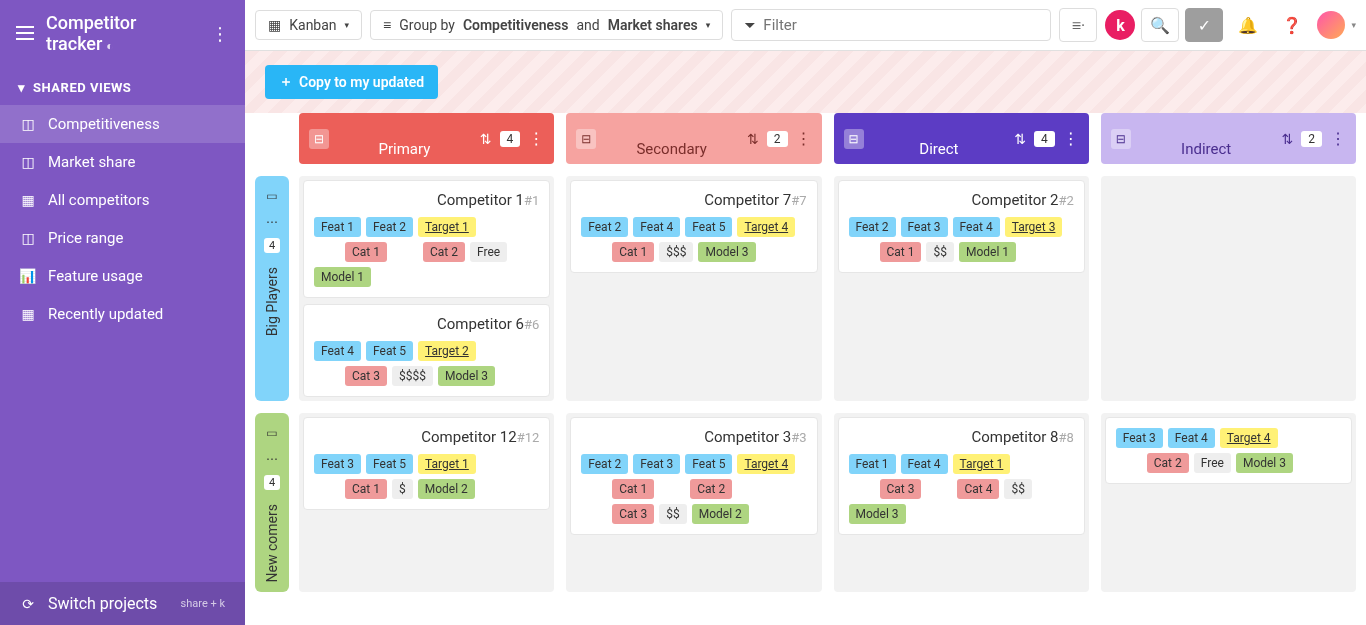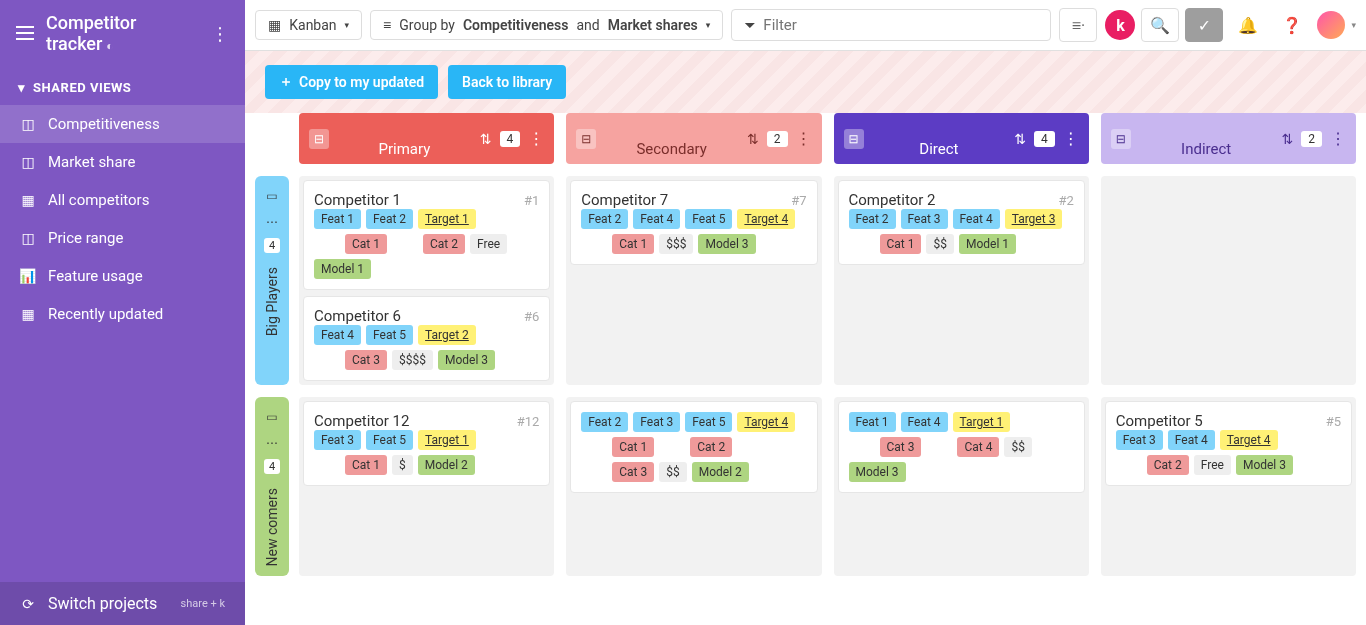--- a/index.html
+++ b/index.html
@@ -57,21 +57,21 @@
 .col-header.indirect { background: #c8b6f0; color: #4a2e8f; }
 .col-collapse { width: 20px; height: 20px; border-radius: 3px; background: rgba(255,255,255,.35); display: flex; align-items: center; justify-content: center; font-size: 12px; cursor: pointer; }
 .col-title { flex: 1; text-align: center; margin-top: 21px; }
 .col-sort { font-size: 14px; cursor: pointer; }
 .col-count { background: #fff; color: #333; border-radius: 3px; font-size: 12px; padding: 1px 7px; }
 .col-menu { font-size: 16px; cursor: pointer; }
 
 .lane { display: flex; gap: 10px; }
 .cells { flex: 1; display: grid; grid-template-columns: repeat(4, 1fr); gap: 12px; }
 .cell { background: #f2f2f2; border-radius: 4px; min-height: 100px; padding: 4px; display: flex; flex-direction: column; gap: 6px; }
-.card { background: #fff; border: 1px solid #e6e6e6; border-radius: 4px; padding: 10px; display: flex; flex-direction: column; cursor: pointer; }
+.card { background: #fff; border: 1px solid #e6e6e6; border-radius: 4px; padding: 10px; display: flex; flex-direction: column; gap: 8px; cursor: pointer; align-items: flex-end; }
 .card-head { display: flex; justify-content: space-between; align-items: center; }
 .card-title { font-size: 15px; color: #333; }
 .card-num { font-size: 13px; color: #aaa; }
 .tags { display: flex; flex-wrap: wrap; gap: 5px; }
 .tag { font-size: 12px; padding: 3px 7px; border-radius: 3px; color: #333; }
 .tag.feat { background: #81d4fa; }
 .tag.target { background: #fff176; text-decoration: underline; }
 .tag.cat { background: #ef9a9a; margin-left: 31px; }
 .tag.price { background: #eee; }
 .tag.model { background: #aed581; }
@@ -170,23 +170,20 @@
         <div class="tb-avatar"></div>
         <span class="caret" style="font-size:9px;color:#888">▾</span>
       </div>
     </div>
 
     <div class="banner">
       <button class="banner-btn">
         <span>＋</span>
         <span>Copy to my updated</span>
       </button>
-      <button class="banner-btn">
-        <span>Back to library</span>
-      </button>
     </div>
 
     <div class="board">
       <div class="lanes" id="lanes">
         <div class="lane-headers" id="col-headers" style="margin-left:44px">
             <div class="col-header primary">
               <span class="col-collapse">⊟</span>
     <span class="col-title">Primary</span>
     <span class="col-sort">⇅</span>
     <span class="col-count">4</span>
@@ -309,52 +306,56 @@
                     <span class="tag feat">Feat 5</span>
                     <span class="tag target">Target 1</span>
                     <span class="tag cat">Cat 1</span>
                     <span class="tag price">$</span>
                     <span class="tag model">Model 2</span>
                   </div>
                 </div>
               </div>
               <div class="cell">
                 <div class="card">
+                  <div class="card-head">
+                    <span class="card-title">Competitor 3</span>
+                    <span class="card-num">#3</span>
+                  </div>
                   <div class="tags">
                     <span class="tag feat">Feat 2</span>
                     <span class="tag feat">Feat 3</span>
                     <span class="tag feat">Feat 5</span>
                     <span class="tag target">Target 4</span>
                     <span class="tag cat">Cat 1</span>
                     <span class="tag cat">Cat 2</span>
                     <span class="tag cat">Cat 3</span>
                     <span class="tag price">$$</span>
                     <span class="tag model">Model 2</span>
                   </div>
                 </div>
               </div>
               <div class="cell">
                 <div class="card">
+                  <div class="card-head">
+                    <span class="card-title">Competitor 8</span>
+                    <span class="card-num">#8</span>
+                  </div>
                   <div class="tags">
                     <span class="tag feat">Feat 1</span>
                     <span class="tag feat">Feat 4</span>
                     <span class="tag target">Target 1</span>
                     <span class="tag cat">Cat 3</span>
                     <span class="tag cat">Cat 4</span>
                     <span class="tag price">$$</span>
                     <span class="tag model">Model 3</span>
                   </div>
                 </div>
               </div>
               <div class="cell">
                 <div class="card">
-                  <div class="card-head">
-                    <span class="card-title">Competitor 5</span>
-                    <span class="card-num">#5</span>
-                  </div>
                   <div class="tags">
                     <span class="tag feat">Feat 3</span>
                     <span class="tag feat">Feat 4</span>
                     <span class="tag target">Target 4</span>
                     <span class="tag cat">Cat 2</span>
                     <span class="tag price">Free</span>
                     <span class="tag model">Model 3</span>
                   </div>
                 </div>
               </div>

